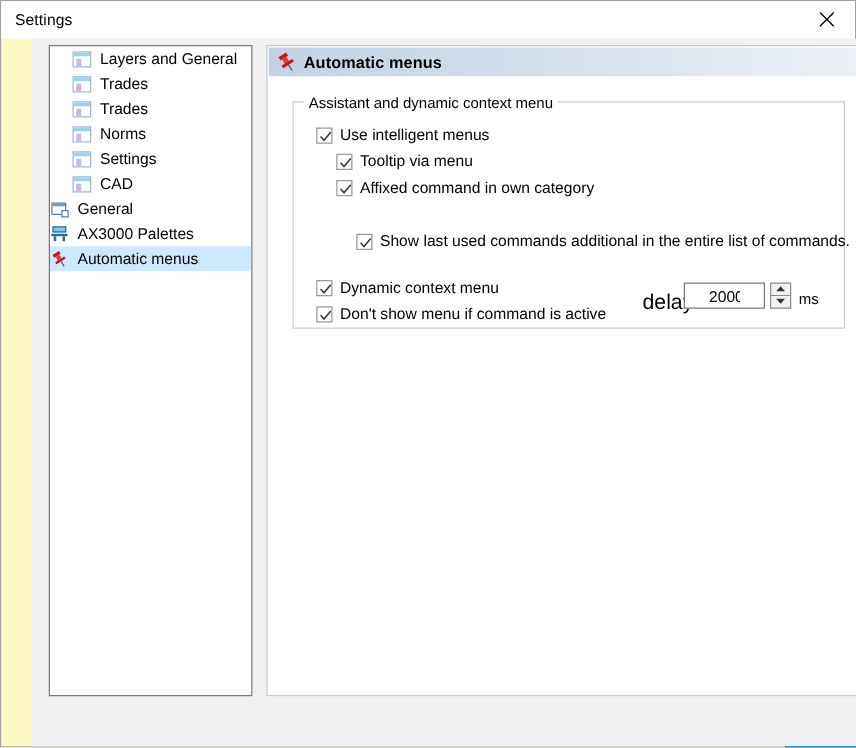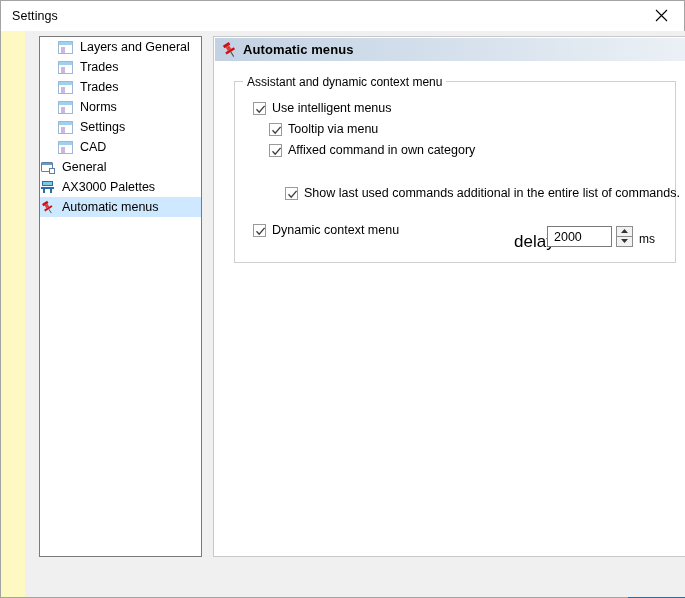--- a/index.html
+++ b/index.html
@@ -289,21 +289,21 @@
   }
   .spin-input {
     width: 65px;
     height: 21px;
     border: 1px solid #7a7a7a;
     background: #ffffff;
     box-sizing: border-box;
     font-family: "Liberation Sans", sans-serif;
     font-size: 12.5px;
     color: #000;
-    padding: 0 6px;
+    padding: 0 19px;
     line-height: 19px;
     outline: none;
   }
   .spin-btns {
     width: 17px;
     margin-left: 4px;
     display: flex;
     flex-direction: column;
   }
   .spin-btn {
@@ -494,20 +494,28 @@
 
         <div class="cb-row" style="left:18px; top:141px;">
           <span class="checkbox">
             <svg width="11" height="11" viewBox="0 0 11 11">
               <path d="M1.5 5.2 L4.2 8.2 L9.6 1.8" stroke="#3c3c3c" stroke-width="1.3" fill="none"></path>
             </svg>
           </span>
           <span class="cb-label">Dynamic context menu</span>
         </div>
 
+        <div class="cb-row" style="left:18px; top:162px;">
+          <span class="checkbox">
+            <svg width="11" height="11" viewBox="0 0 11 11">
+              <path d="M1.5 5.2 L4.2 8.2 L9.6 1.8" stroke="#3c3c3c" stroke-width="1.3" fill="none"></path>
+            </svg>
+          </span>
+          <span class="cb-label">Don't show menu if command is active</span>
+        </div>
 
         <div class="delay-label">delay</div>
 
         <div class="spin-wrap">
           <input class="spin-input" type="text" value="2000" style="">
           <div class="spin-btns">
             <div class="spin-btn">
               <span>
                 <svg width="9" height="6" viewBox="0 0 9 6">
                     <path d="M4.5 1 L8 5 L1 5 Z" fill="#333"></path>

